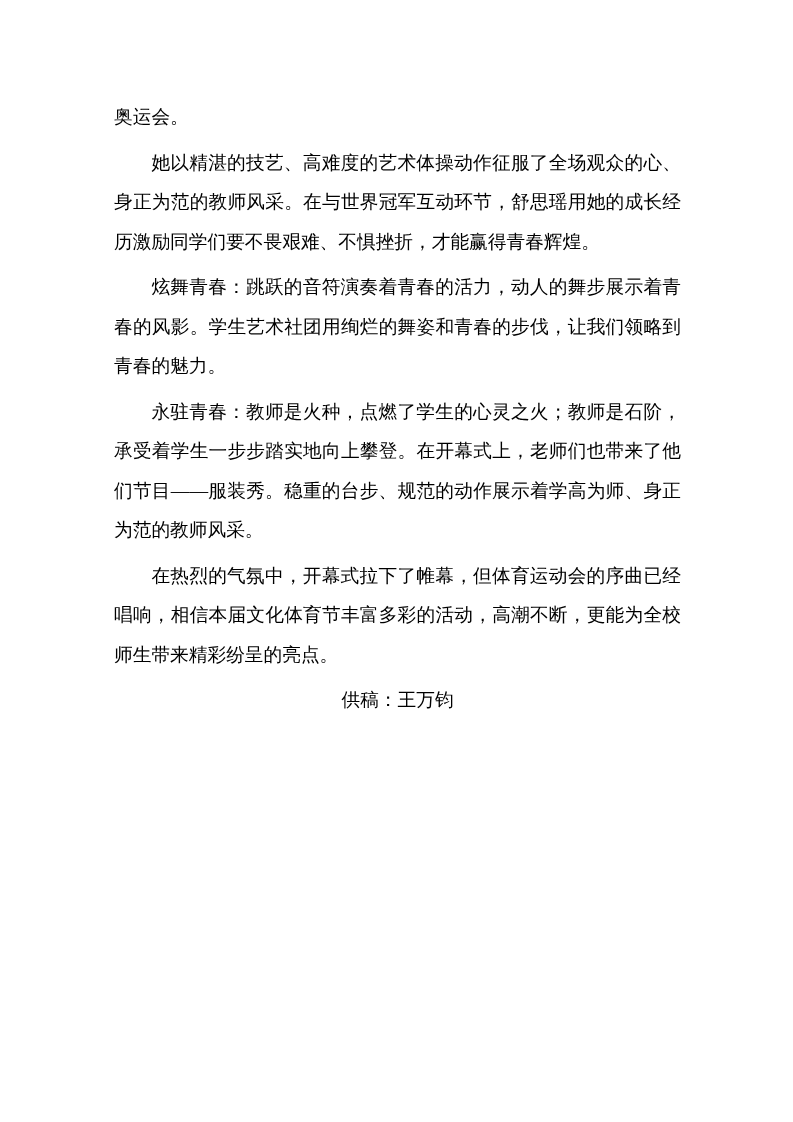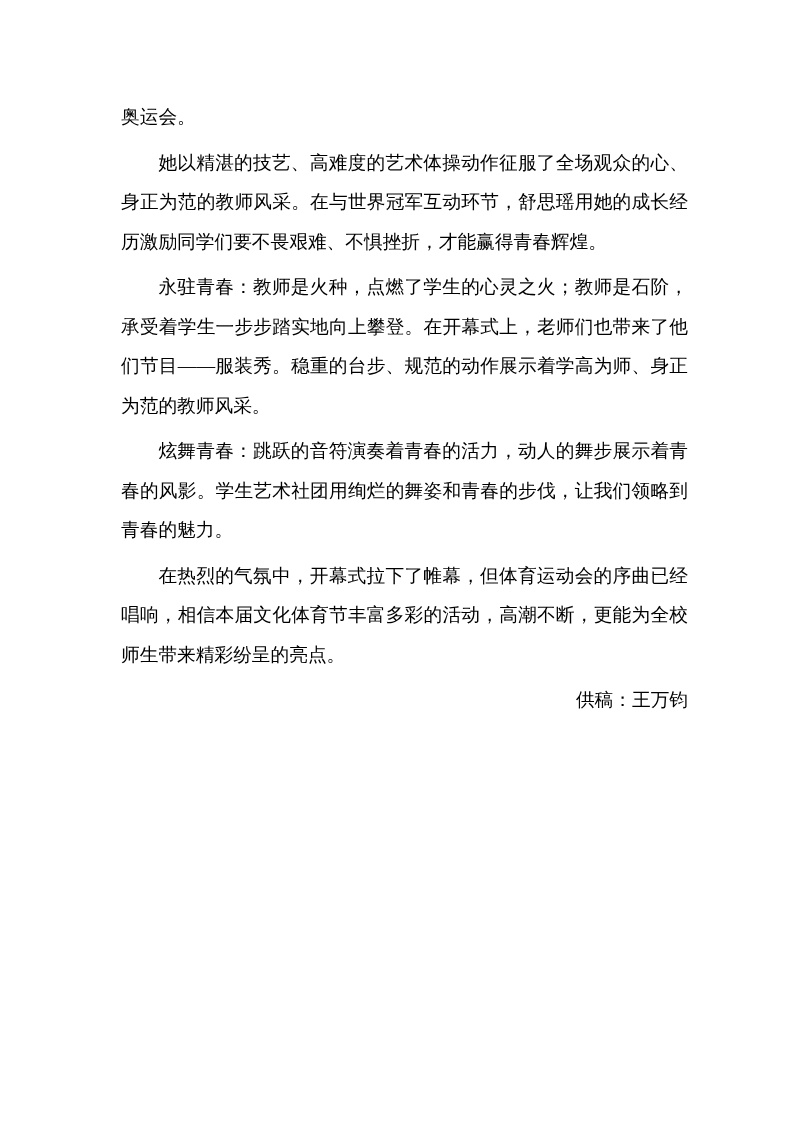--- a/index.html
+++ b/index.html
@@ -9,48 +9,48 @@
   }
   .page {
     position: relative;
     width: 793px;
     height: 1122px;
     background: #ffffff;
     overflow: hidden;
   }
   .content {
     position: absolute;
-    left: 121px;
+    left: 114px;
     top: 97px;
     width: 567px;
     font-family: "Liberation Serif", "DejaVu Serif", serif;
     font-size: 18.7px;
     line-height: 39.5px;
     color: #000000;
     text-align: justify;
     letter-spacing: 0;
   }
   .content p {
     margin: 0 0 6px 0;
     padding: 0;
     text-indent: 2em;
   }
   .content p.continuation {
     text-indent: 0;
   }
   .content p.byline {
     text-indent: 0;
-    text-align: right;
+    text-align: center;
   }
 </style>
 </head>
 <body>
 
 <div class="page">
   <div class="content">
     <p class="continuation">奥运会。</p>
     <p>她以精湛的技艺、高难度的艺术体操动作征服了全场观众的心、身正为范的教师风采。在与世界冠军互动环节，舒思瑶用她的成长经历激励同学们要不畏艰难、不惧挫折，才能赢得青春辉煌。</p>
+    <p>炫舞青春：跳跃的音符演奏着青春的活力，动人的舞步展示着青春的风影。学生艺术社团用绚烂的舞姿和青春的步伐，让我们领略到青春的魅力。</p>
     <p>永驻青春：教师是火种，点燃了学生的心灵之火；教师是石阶，承受着学生一步步踏实地向上攀登。在开幕式上，老师们也带来了他们节目——服装秀。稳重的台步、规范的动作展示着学高为师、身正为范的教师风采。</p>
-    <p>炫舞青春：跳跃的音符演奏着青春的活力，动人的舞步展示着青春的风影。学生艺术社团用绚烂的舞姿和青春的步伐，让我们领略到青春的魅力。</p>
     <p>在热烈的气氛中，开幕式拉下了帷幕，但体育运动会的序曲已经唱响，相信本届文化体育节丰富多彩的活动，高潮不断，更能为全校师生带来精彩纷呈的亮点。</p>
     <p class="byline">供稿：王万钧</p>
   </div>
 </div>
 
 </body></html>

